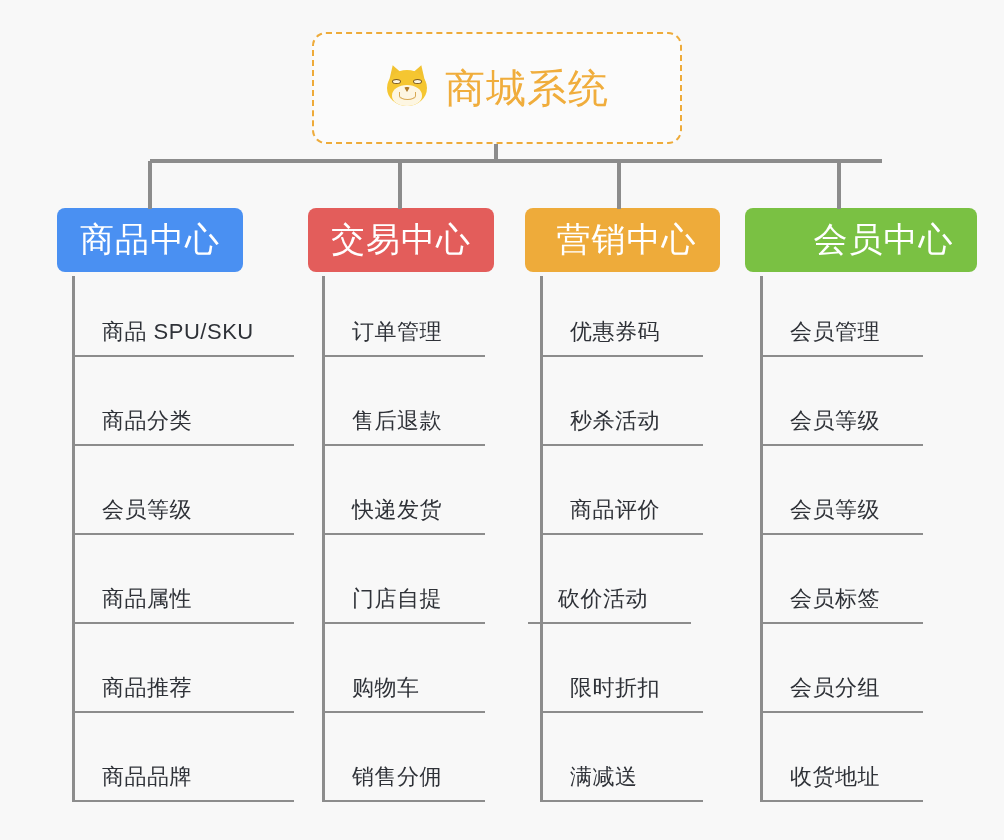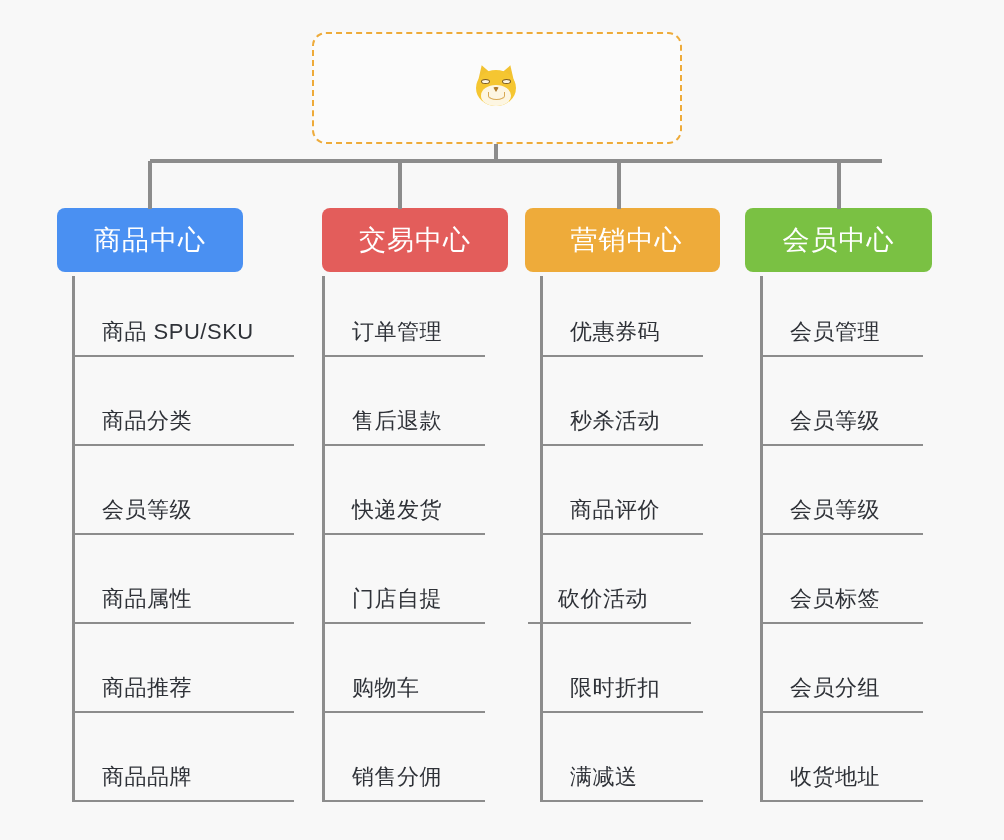--- a/index.html
+++ b/index.html
@@ -140,21 +140,21 @@
   .cat-box {
     position: absolute;
     top: 208px;
     height: 64px;
     border-radius: 8px;
     display: flex;
     align-items: center;
     justify-content: center;
   }
   .cat-label {
-    font-size: 27px;
+    font-size: 34px;
     color: #ffffff;
     letter-spacing: 1px;
     white-space: nowrap;
   }
 
   
   .branch-spine {
     position: absolute;
     top: 276px;
     width: 3px;
@@ -189,20 +189,21 @@
         <span class="ear left"></span>
         <span class="ear right"></span>
         <span class="head"></span>
         <span class="muzzle"></span>
         <span class="eye left"></span>
         <span class="eye right"></span>
         <span class="nose"></span>
         <span class="mouth"></span>
       </span>
     </span>
+    <span class="root-title">商城系统</span>
   </div>
 
   <div class="conn conn-v-root"></div>
   <div class="conn conn-bus"></div>
 
   <div id="branches">
       <div class="cat-box" style="left: 57px; width: 186px; background: rgb(74, 144, 242);">
         <span class="cat-label">商品中心</span>
       </div>
       <div class="branch-spine" style="left: 72px; height: 525px;"></div>
@@ -217,21 +218,21 @@
       </div>
       <div class="leaf" style="left: 72px; top: 578px; width: 222px;">
         <span class="leaf-label">商品属性</span>
       </div>
       <div class="leaf" style="left: 72px; top: 667px; width: 222px;">
         <span class="leaf-label">商品推荐</span>
       </div>
       <div class="leaf" style="left: 72px; top: 756px; width: 222px;">
         <span class="leaf-label">商品品牌</span>
       </div>
-      <div class="cat-box" style="left: 322px; width: 186px; background: rgb(227, 93, 91);">
+      <div class="cat-box" style="left: 308px; width: 186px; background: rgb(227, 93, 91);">
         <span class="cat-label">交易中心</span>
       </div>
       <div class="branch-spine" style="left: 322px; height: 525px;"></div>
       <div class="leaf" style="left: 322px; top: 311px; width: 163px;">
         <span class="leaf-label">订单管理</span>
       </div>
       <div class="leaf" style="left: 322px; top: 400px; width: 163px;">
         <span class="leaf-label">售后退款</span>
       </div>
       <div class="leaf" style="left: 322px; top: 489px; width: 163px;">
@@ -261,21 +262,21 @@
       </div>
       <div class="leaf" style="left: 528px; top: 578px; width: 163px;">
         <span class="leaf-label">砍价活动</span>
       </div>
       <div class="leaf" style="left: 540px; top: 667px; width: 163px;">
         <span class="leaf-label">限时折扣</span>
       </div>
       <div class="leaf" style="left: 540px; top: 756px; width: 163px;">
         <span class="leaf-label">满减送</span>
       </div>
-      <div class="cat-box" style="left: 745px; width: 187px; background: rgb(122, 193, 67);">
+      <div class="cat-box" style="left: 745px; width: 187px; background: rgb(122, 193, 67); padding-left: 45px;">
         <span class="cat-label">会员中心</span>
       </div>
       <div class="branch-spine" style="left: 760px; height: 525px;"></div>
       <div class="leaf" style="left: 760px; top: 311px; width: 163px;">
         <span class="leaf-label">会员管理</span>
       </div>
       <div class="leaf" style="left: 760px; top: 400px; width: 163px;">
         <span class="leaf-label">会员等级</span>
       </div>
       <div class="leaf" style="left: 760px; top: 489px; width: 163px;">

